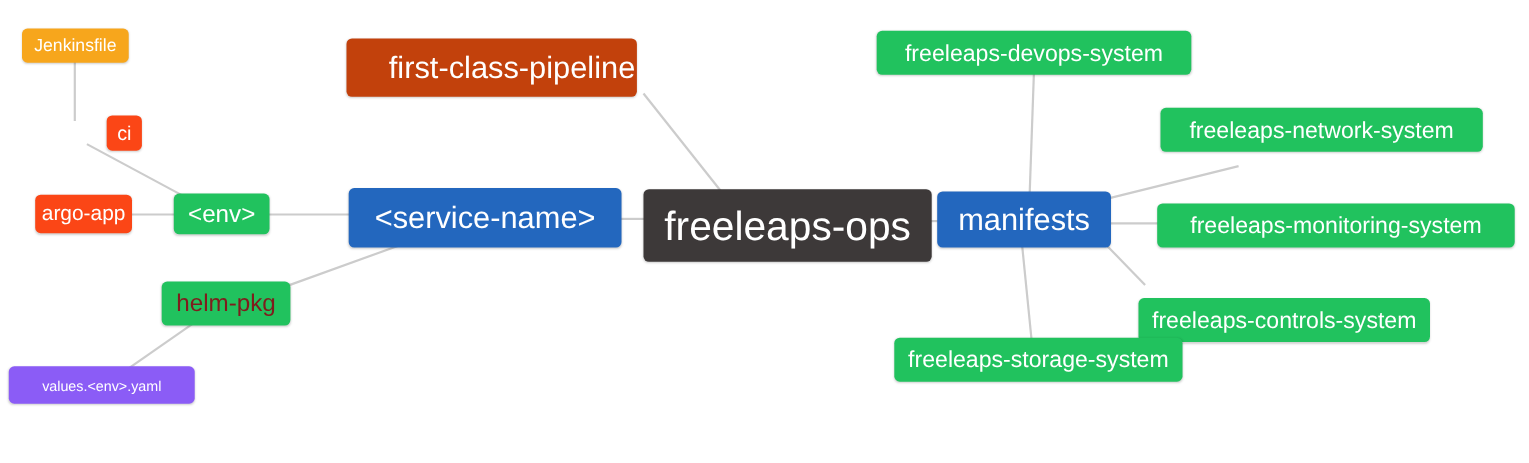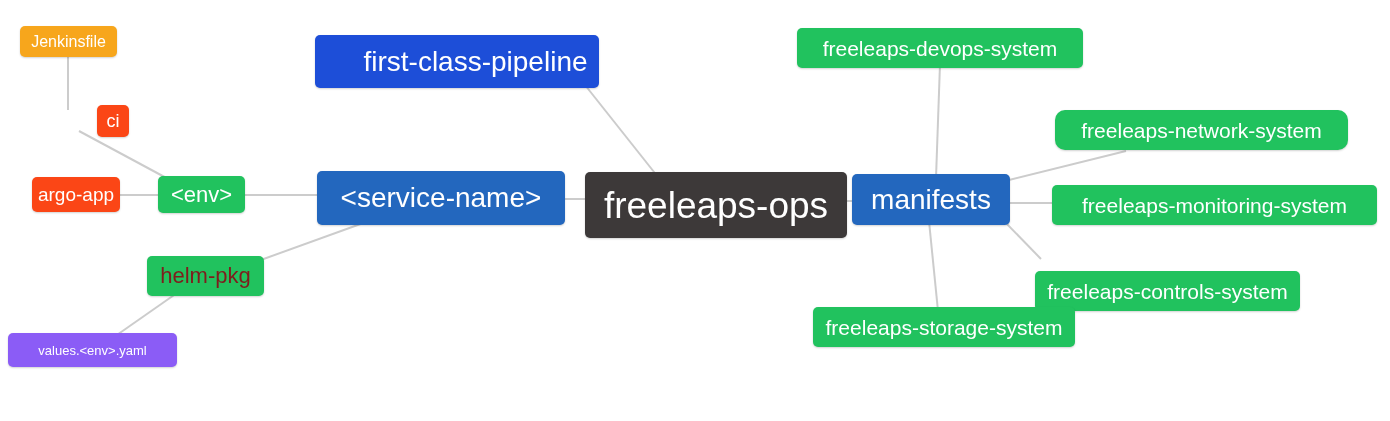--- a/index.html
+++ b/index.html
@@ -81,33 +81,33 @@
       </div>
       <div class="node" style="left: 147px; top: 256px; width: 117px; height: 40px; background: rgb(33, 194, 94); font-size: 22px; color: #7f1d1d;">
         <span>helm-pkg</span>
       </div>
       <div class="node" style="left: 8px; top: 333px; width: 169px; height: 34px; background: #8b5cf6; font-size: 13px; color: rgb(255, 255, 255);">
         <span>values.&lt;env&gt;.yaml</span>
       </div>
       <div class="node" style="left: 317px; top: 171px; width: 248px; height: 54px; background: rgb(35, 103, 190); font-size: 28px; color: rgb(255, 255, 255);">
         <span>&lt;service-name&gt;</span>
       </div>
-      <div class="node" style="left: 315px; top: 35px; width: 284px; height: 53px; background: #1d4ed8; font-size: 28px; color: rgb(255, 255, 255); padding-left: 37px;">
+      <div class="node" style="left: 315px; top: 35px; width: 264px; height: 53px; background: #c2410c; font-size: 28px; color: rgb(255, 255, 255); padding-left: 37px;">
         <span>first-class-pipeline</span>
       </div>
       <div class="node" style="left: 585px; top: 172px; width: 262px; height: 66px; background: rgb(61, 57, 57); font-size: 37px; color: rgb(255, 255, 255);">
         <span>freeleaps-ops</span>
       </div>
       <div class="node" style="left: 852px; top: 174px; width: 158px; height: 51px; background: rgb(35, 103, 190); font-size: 28px; color: rgb(255, 255, 255);">
         <span>manifests</span>
       </div>
       <div class="node" style="left: 797px; top: 28px; width: 286px; height: 40px; background: rgb(33, 194, 94); font-size: 21px; color: rgb(255, 255, 255);">
         <span>freeleaps-devops-system</span>
       </div>
-      <div class="node" style="left: 1055px; top: 110px; width: 293px; height: 40px; background: rgb(33, 194, 94); font-size: 21px; color: rgb(255, 255, 255); border-radius: 10px;">
+      <div class="node" style="left: 1055px; top: 98px; width: 293px; height: 40px; background: rgb(33, 194, 94); font-size: 21px; color: rgb(255, 255, 255);">
         <span>freeleaps-network-system</span>
       </div>
       <div class="node" style="left: 1052px; top: 185px; width: 325px; height: 40px; background: rgb(33, 194, 94); font-size: 21px; color: rgb(255, 255, 255); justify-content: center;">
         <span>freeleaps-monitoring-system</span>
       </div>
       <div class="node" style="left: 1035px; top: 255px; width: 265px; height: 40px; background: rgb(33, 194, 94); font-size: 21px; color: rgb(255, 255, 255); margin-top: 16px;">
         <span>freeleaps-controls-system</span>
       </div>
       <div class="node" style="left: 813px; top: 307px; width: 262px; height: 40px; background: rgb(33, 194, 94); font-size: 21px; color: rgb(255, 255, 255);">
         <span>freeleaps-storage-system</span>

